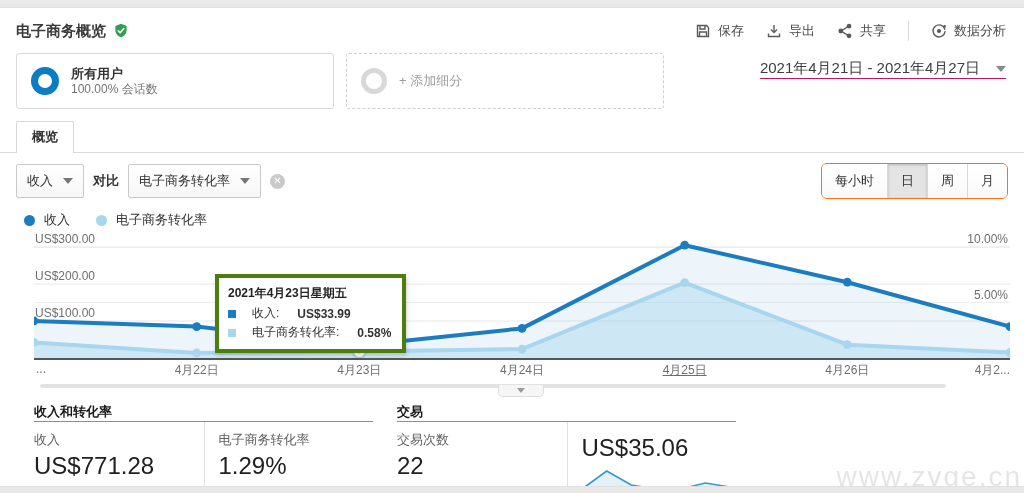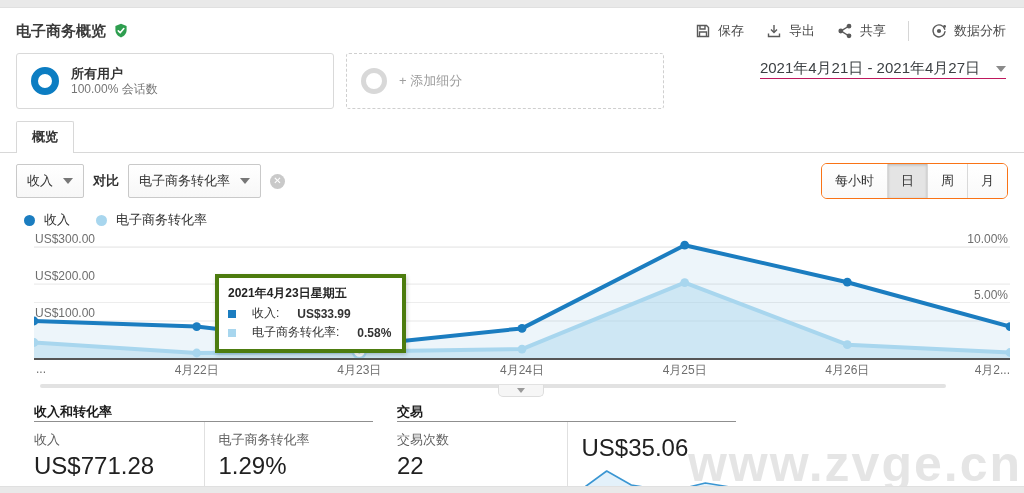--- a/index.html
+++ b/index.html
@@ -88,21 +88,21 @@
   .summary-section { width:339px; }
   .section-header { border-bottom:1px solid #8f8f8f; }
   .section-title { font-size:13px; font-weight:bold; color:#1a1a1a; }
   .cards { display:flex; }
   .metric-card { width:50%; padding:9px 12px 0 0; }
   .metric-card + .metric-card { border-left:1px solid #e0e0e0; padding-left:14px; }
   .metric-label { font-size:13px; color:#616161; }
   .metric-value { font-size:24px; color:#212121; margin-top:3px; }
   .spark { display:block; margin-top:3px; }
 
-  .watermark { position:absolute; right:2px; bottom:0px; font-size:50px; font-weight:bold;
+  .watermark { position:absolute; right:2px; bottom:0px; font-size:28px; font-weight:normal;
                color:rgba(180,180,180,.35); letter-spacing:2px; pointer-events:none; }
 </style>
 </head>
 <body>
 
 <div class="page">
   <div class="top-strip"></div>
 
   <div class="header">
     <div class="title-wrap">
@@ -260,21 +260,21 @@
       <div class="tick-label" style="left: 1px; top: 33.0606px;">US$200.00</div>
       <div class="tick-label" style="left: 1px; top: -3.90909px;">US$300.00</div>
       <div class="tick-label right" style="top: 51.5455px;">5.00%</div>
       <div class="tick-label right" style="top: -3.90909px;">10.00%</div>
     </div>
   <div class="xlabels" id="xlabels">
       <span style="left: 0%; transform: translateX(2px);">...</span>
       <span style="left: 16.6667%; transform: translateX(-50%);">4月22日</span>
       <span style="left: 33.3333%; transform: translateX(-50%);">4月23日</span>
       <span style="left: 50%; transform: translateX(-50%);">4月24日</span>
-      <span style="left: 66.6667%; transform: translateX(-50%);">4月25日</span>
+      <span style="left: 66.6667%; transform: translateX(-50%); text-decoration: underline;">4月25日</span>
       <span style="left: 83.3333%; transform: translateX(-50%);">4月26日</span>
       <span style="left: 100%; transform: translateX(-100%);">4月2...</span>
     </div>
 
   <div class="scroll-row">
     <div class="scroll-bar"></div>
     <div class="pull-tab">
       <span class="caret"></span>
     </div>
   </div>

